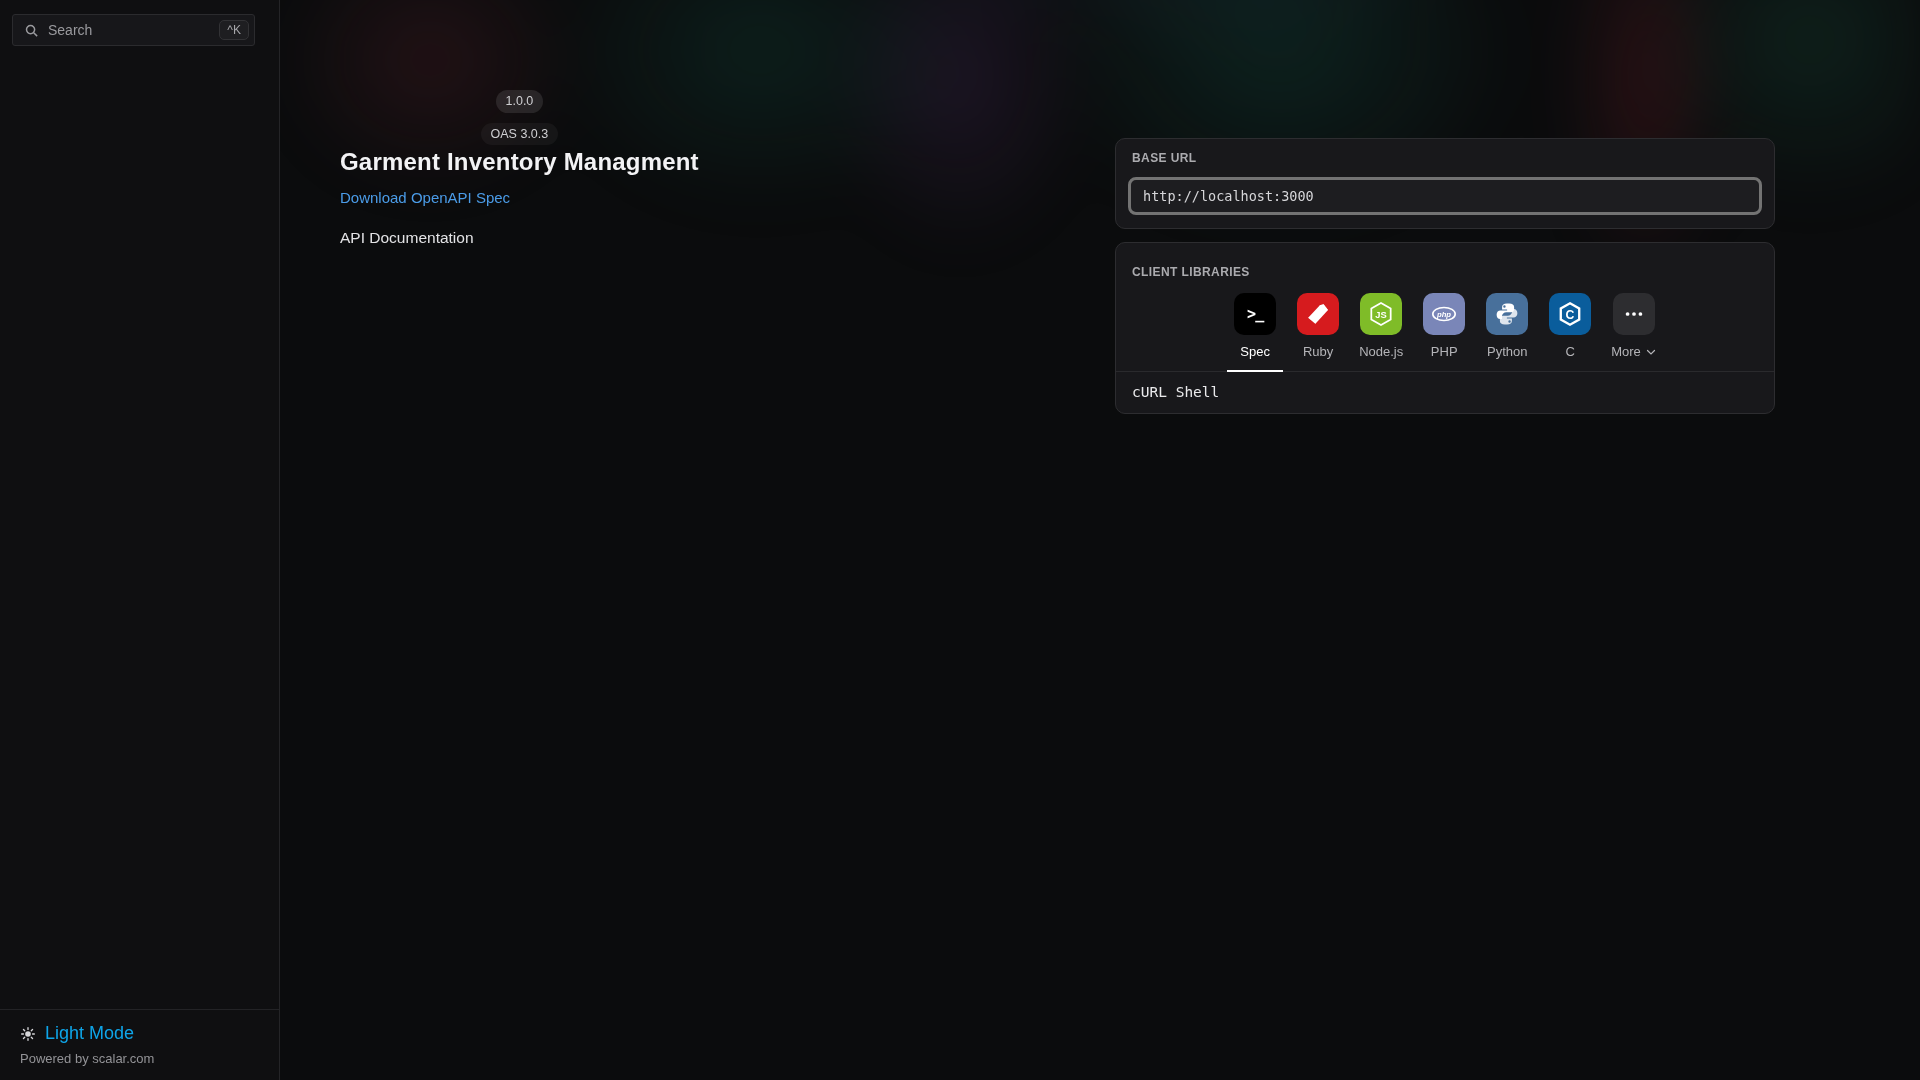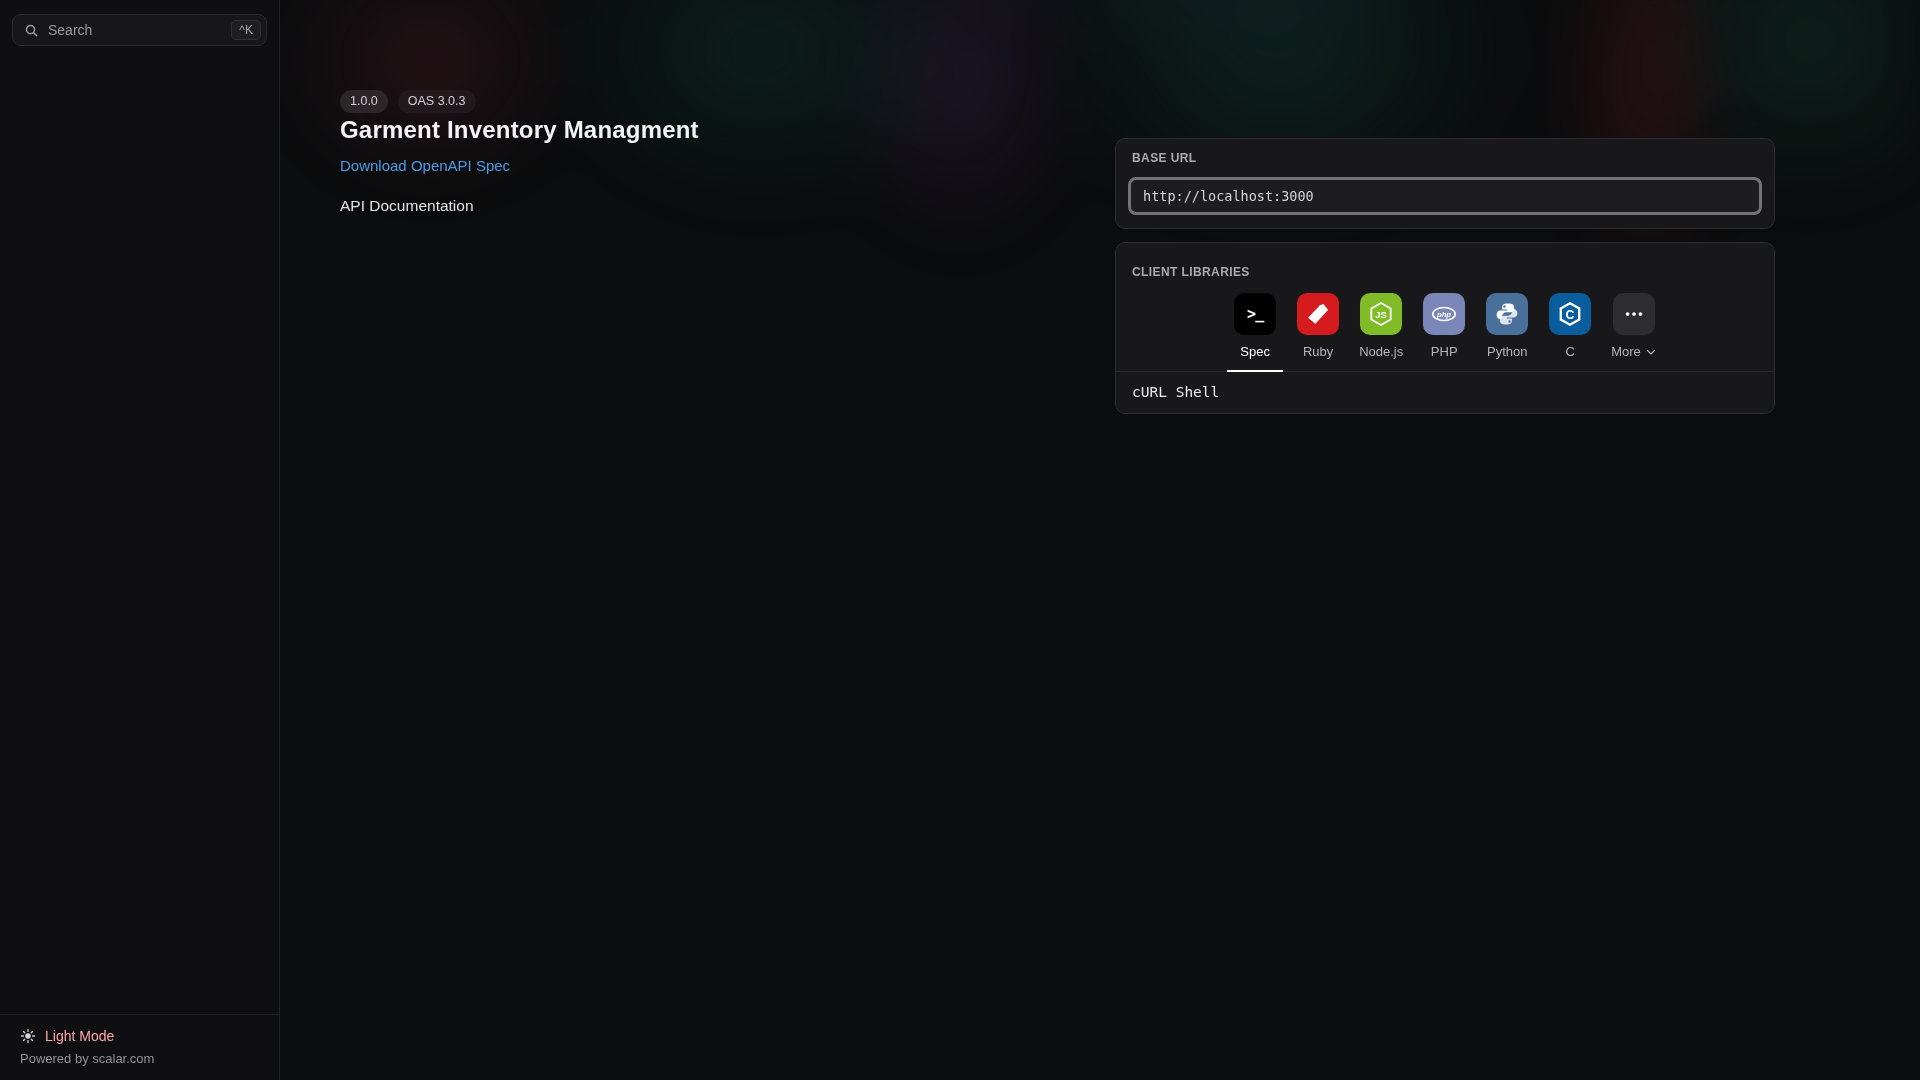--- a/index.html
+++ b/index.html
@@ -28,48 +28,48 @@
   }
 
   
   .sidebar {
     position:absolute; left:0; top:0; width:280px; height:1080px;
     background:#0f0f11;
     border-right:1px solid #242427;
     z-index:5;
   }
   .search-box {
-    position:absolute; left:12px; top:14px; right:12px; height:32px;
+    position:absolute; left:12px; top:14px; right:24px; height:32px;
     display:flex; align-items:center; gap:9px;
     padding:0 5px 0 11px;
     background:#17171a;
     border:1px solid #2b2b2e;
-    border-radius:9px;
+    border-radius:3px;
     cursor:pointer;
   }
   .search-box .mag { width:15px; height:15px; flex:0 0 auto; display:block; }
   .search-placeholder { flex:1; font-size:14px; color:#9a9a9e; }
   .kbd {
     font-size:12px; color:#a6a6aa;
     background:#1e1e21; border:1px solid #323235; border-radius:5px;
     padding:3px 7px; line-height:1;
   }
   .sidebar-footer {
     position:absolute; left:0; right:0; bottom:0;
     border-top:1px solid #232326;
     padding:13px 20px 14px 20px;
   }
   .lightmode-row { display:flex; align-items:center; gap:9px; cursor:pointer; }
   .lightmode-row svg { width:16px; height:16px; }
-  .lightmode-label { font-size:14px; color:#fca5a5; }
+  .lightmode-label { font-size:18px; color:#0ea5e9; }
   .powered { margin-top:7px; font-size:13px; color:#93939七; color:#939397; cursor:pointer; }
 
   
   .intro { position:absolute; left:340px; top:90px; z-index:2; }
-  .badges { display:flex; align-items:center; gap:10px; }
+  .badges { display:flex; align-items:center; gap:10px;flex-direction:column; }
   .badge {
     font-size:12.5px; color:#cfcfd2; line-height:1;
     padding:5px 10px; border-radius:999px;
     background:rgba(255,255,255,0.10);
   }
   .badge.subtle { background:rgba(255,255,255,0.045); }
   .page-title { margin-top:3px; font-size:24px; font-weight:700; color:#f3f3f5; letter-spacing:0.2px; }
   .download-link { display:inline-block; margin-top:13px; font-size:15px; color:#4b9ce8; text-decoration:none; cursor:pointer; }
   .description { margin-top:22px; font-size:15.5px; color:#e3e3e5; }
 

